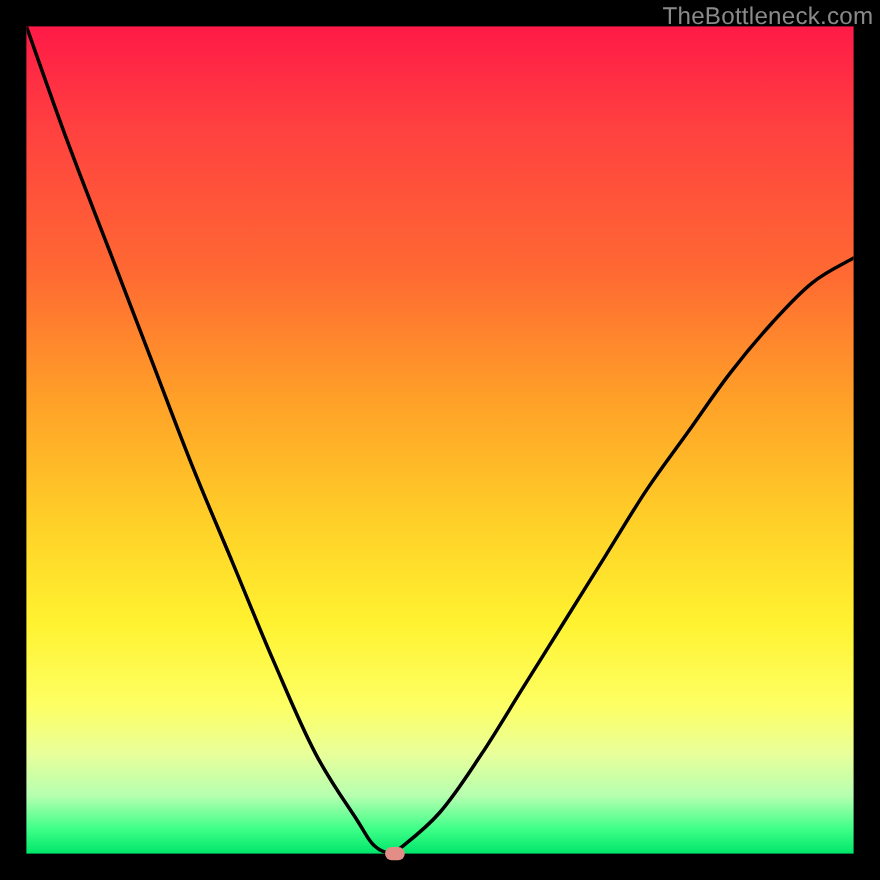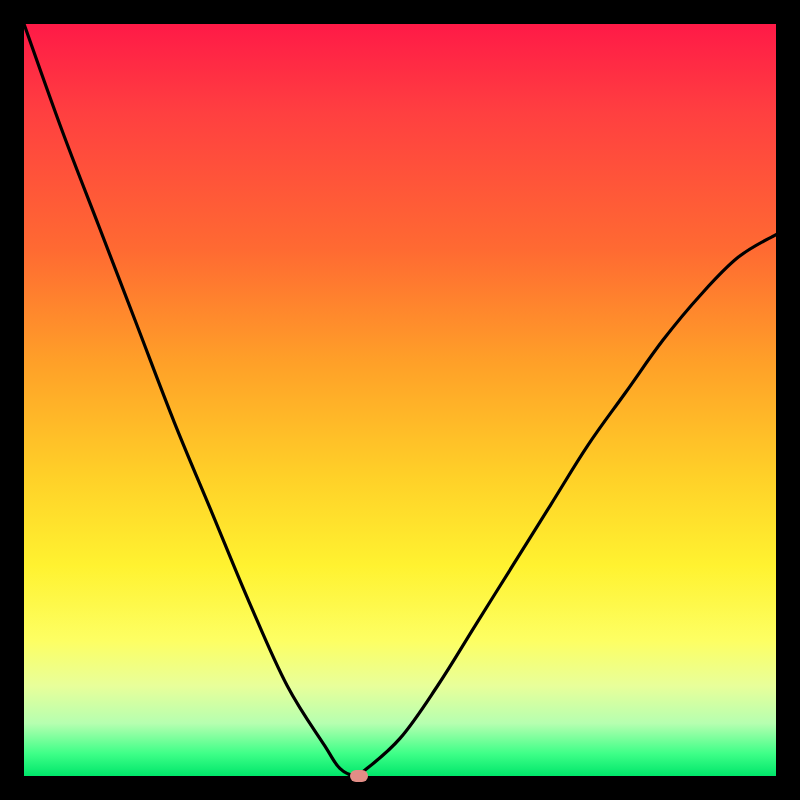--- a/index.html
+++ b/index.html
@@ -67,13 +67,14 @@
 </head>
 <body>
 
 <div class="frame">
   <div class="plot">
     <svg class="curve" viewBox="0 0 752 752" preserveAspectRatio="none">
       <path id="curve-path" d="M 0.00 0.00 C 6.77 18.95, 24.06 68.73, 37.60 105.28 C 51.14 141.83, 61.66 167.85, 75.20 203.04 C 88.74 238.23, 99.26 265.61, 112.80 300.80 C 126.34 335.99, 136.86 364.72, 150.40 398.56 C 163.94 432.40, 174.46 456.31, 188.00 488.80 C 201.54 521.29, 212.06 547.91, 225.60 579.04 C 239.14 610.17, 249.66 636.04, 263.20 661.76 C 276.74 687.48, 291.32 707.03, 300.80 721.92 C 310.28 736.81, 310.43 739.07, 315.84 744.48 C 321.25 749.89, 326.82 751.32, 330.88 752.00 C 334.94 752.68, 330.28 755.01, 338.40 748.24 C 346.52 741.47, 362.46 729.97, 376.00 714.40 C 389.54 698.83, 400.06 682.06, 413.60 661.76 C 427.14 641.46, 437.66 623.26, 451.20 601.60 C 464.74 579.94, 475.26 563.10, 488.80 541.44 C 502.34 519.78, 512.86 502.94, 526.40 481.28 C 539.94 459.62, 550.46 441.42, 564.00 421.12 C 577.54 400.82, 588.06 387.43, 601.60 368.48 C 615.14 349.53, 625.66 333.44, 639.20 315.84 C 652.74 298.24, 663.26 285.61, 676.80 270.72 C 690.34 255.83, 700.86 243.95, 714.40 233.12 C 727.94 222.29, 745.23 214.62, 752.00 210.56" fill="none" stroke="#000000" stroke-width="3.2" stroke-linecap="round" stroke-linejoin="round"></path>
     </svg>
     <div class="marker" id="min-marker" style="width: 18px; height: 12px; left: 325.64px; top: 746px; background: rgb(226, 141, 134);"></div>
   </div>
+  <div class="watermark">TheBottleneck.com</div>
 </div>
 
 </body></html>

